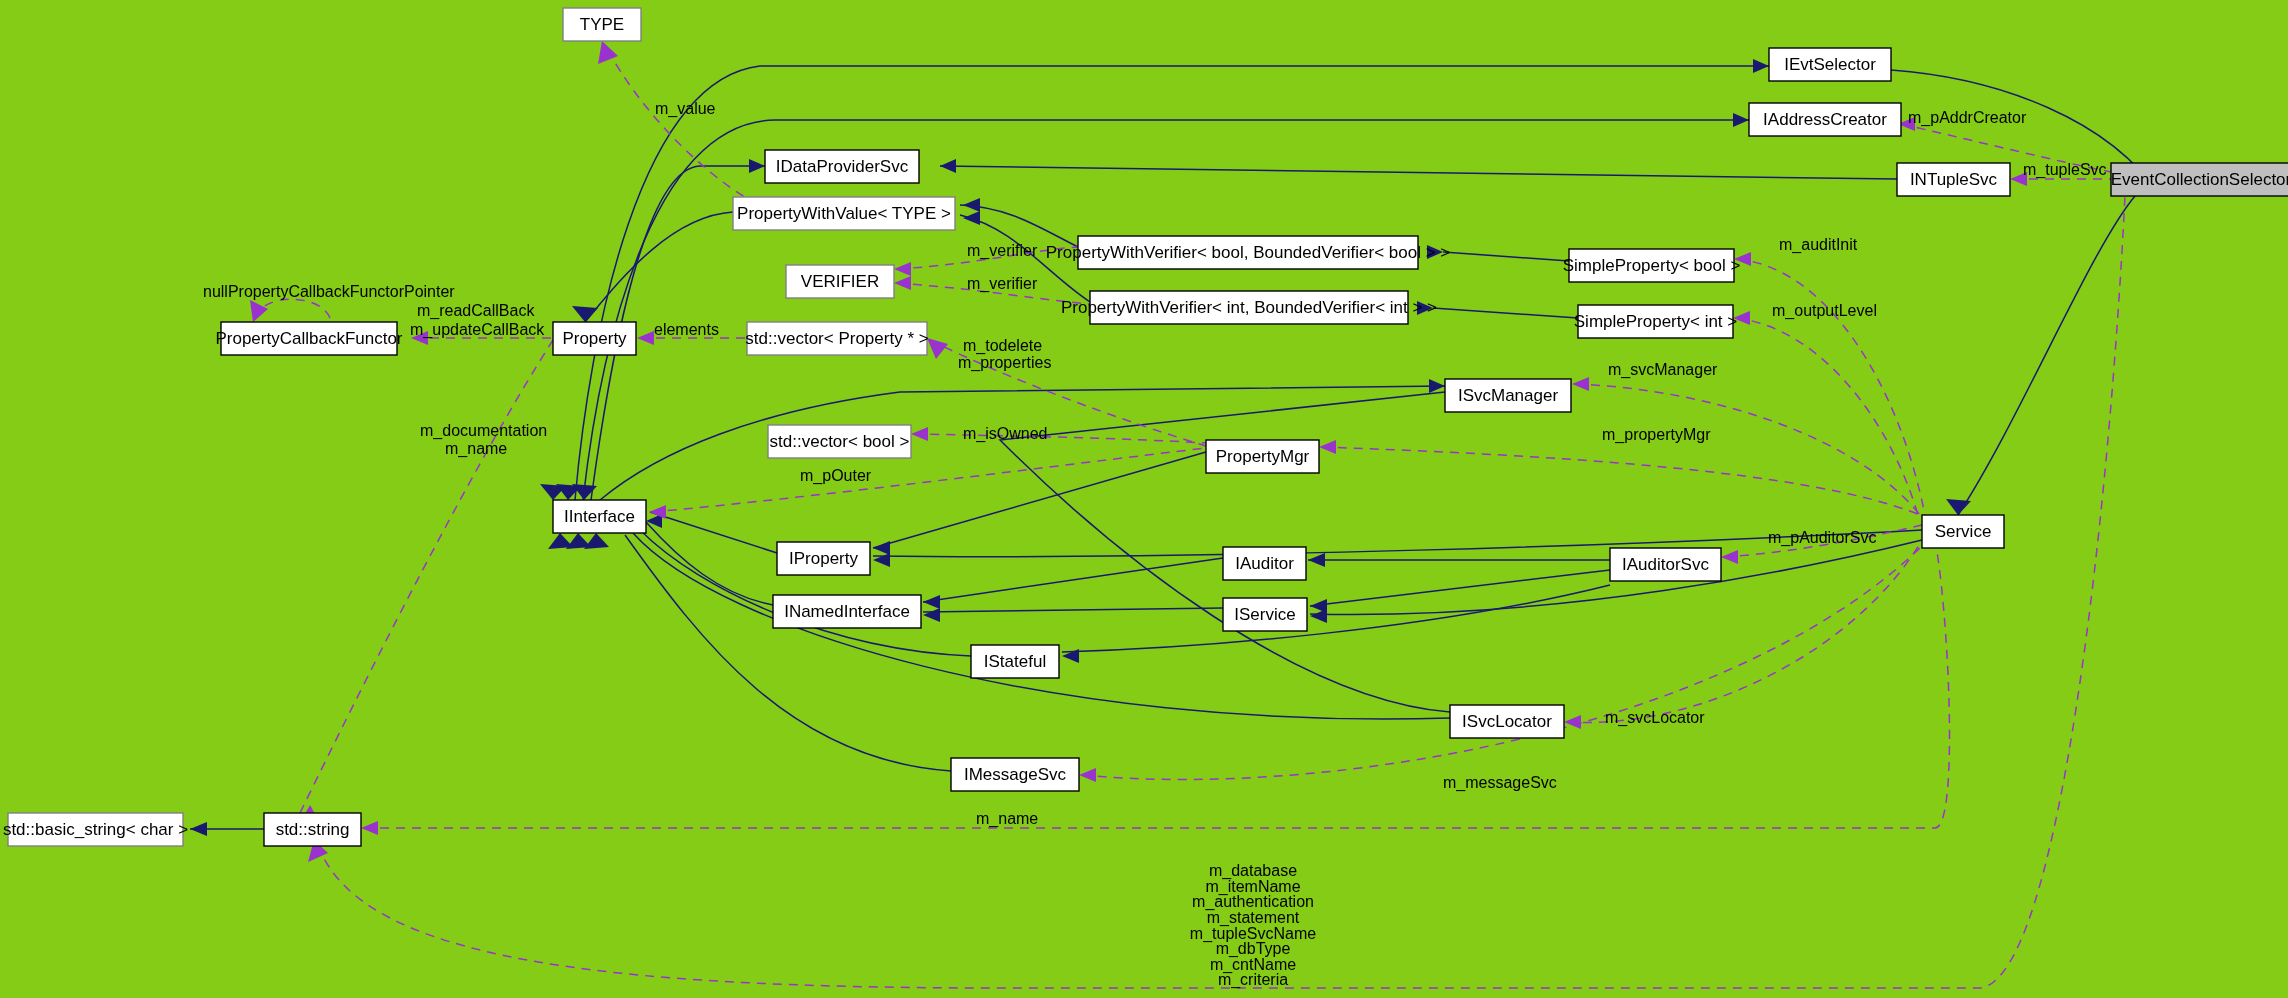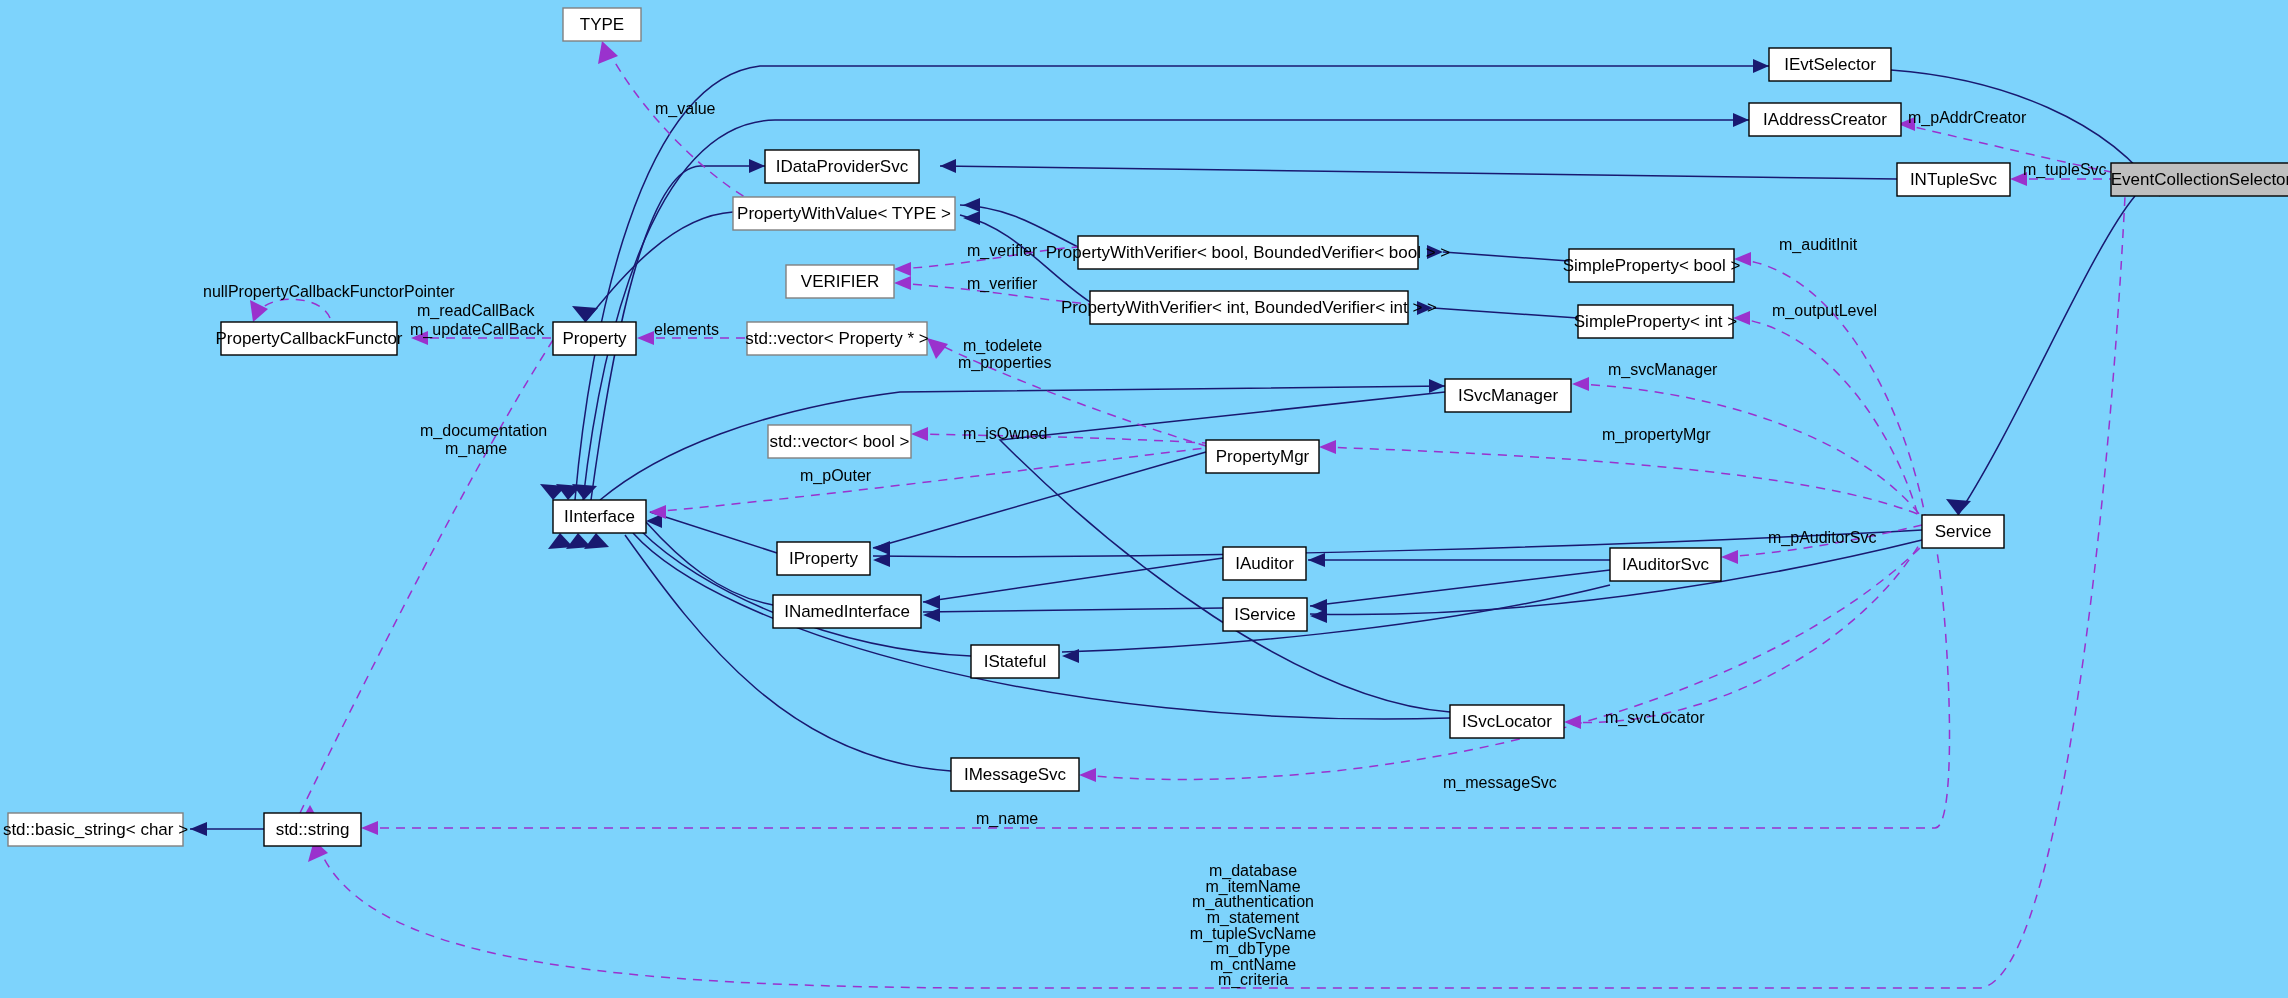--- a/index.html
+++ b/index.html
@@ -10,21 +10,21 @@
   body {
     width: 2288px;
     height: 998px;
     font-family: "Liberation Sans", sans-serif;
     overflow: hidden;
   }
   #diagram-root {
     position: relative;
     width: 2288px;
     height: 998px;
-    background: #7dd3fc;
+    background: #84cc16;
   }
   svg#graph {
     position: absolute;
     top: 0;
     left: 0;
     width: 2288px;
     height: 998px;
     display: block;
   }
   .node-box {

